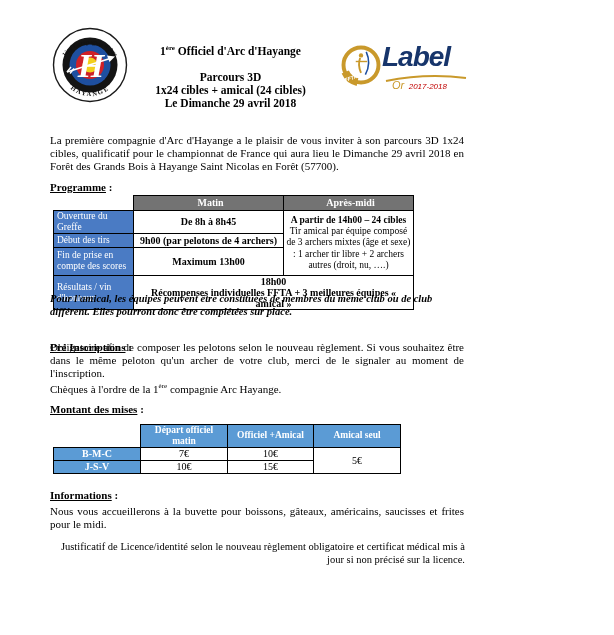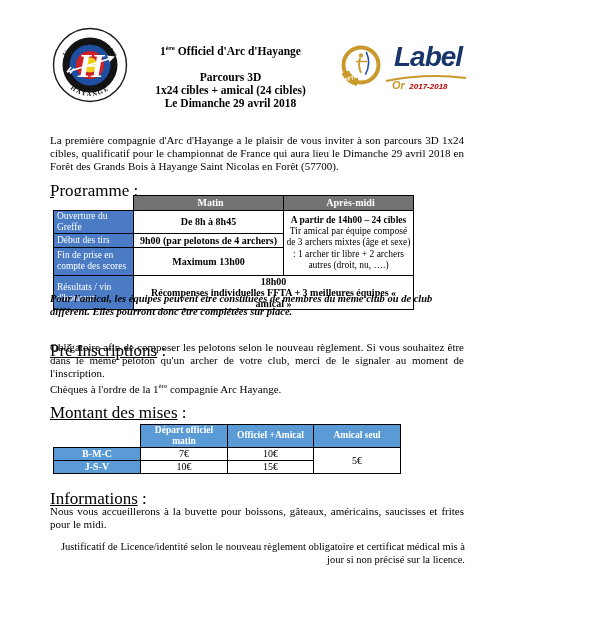--- a/index.html
+++ b/index.html
@@ -12,29 +12,29 @@
   p{margin:0;}
   .just{text-align:justify;}
 
   
   .club-logo{left:52px;top:27px;width:76px;height:76px;}
   .title-block{left:128px;top:42px;width:205px;text-align:center;font-weight:bold;font-size:11.5px;line-height:13px;}
   .title-main{margin-bottom:13px;white-space:nowrap;}
   .title-main sup{font-size:7px;}
   .label-logo{left:340px;top:42px;width:132px;height:56px;}
   .label-word{position:absolute;left:42px;top:0px;font-family:"Liberation Sans",sans-serif;
-    font-style:italic;font-weight:bold;font-size:28px;line-height:30px;color:#17356b;letter-spacing:-1px;margin-left:12px;}
+    font-style:italic;font-weight:bold;font-size:28px;line-height:30px;color:#17356b;letter-spacing:-1px;}
   .label-swoosh{position:absolute;left:44px;top:31px;}
-  .label-or-line{position:absolute;left:52px;top:33px;font-style:italic;font-weight:bold;white-space:nowrap;
+  .label-or-line{position:absolute;left:52px;top:33px;font-style:italic;font-weight:normal;white-space:nowrap;
     font-family:"Liberation Sans",sans-serif;}
   .label-or{color:#c9992b;font-size:11px;}
   .label-years{color:#c00000;font-size:8px;}
 
   
-  .heading{font-weight:normal;font-size:17px;}
+  .heading{font-weight:bold;font-size:11px;}
   .heading .u{text-decoration:underline;}
 
   .body-text{font-size:11px;line-height:13px;}
   .intro{left:50px;top:134px;width:414px;}
   .amical-note{left:50px;top:293px;width:412px;font-weight:bold;font-style:italic;font-size:10.5px;line-height:12.5px;}
   .h-programme{left:50px;top:181px;}
   .h-pre{left:50px;top:341px;}
   .pre-body{left:50px;top:341px;width:414px;}
   .h-mises{left:50px;top:403px;}
   .h-infos{left:50px;top:489px;}

